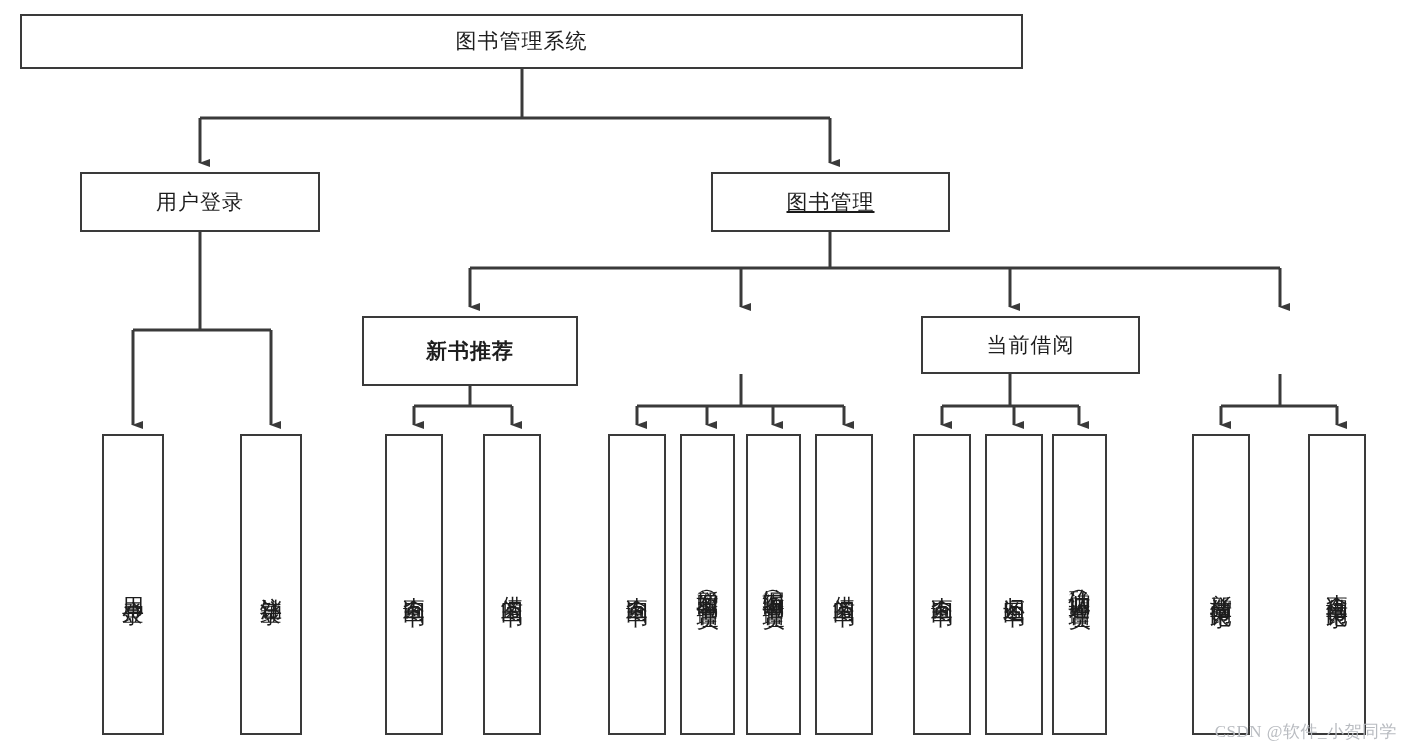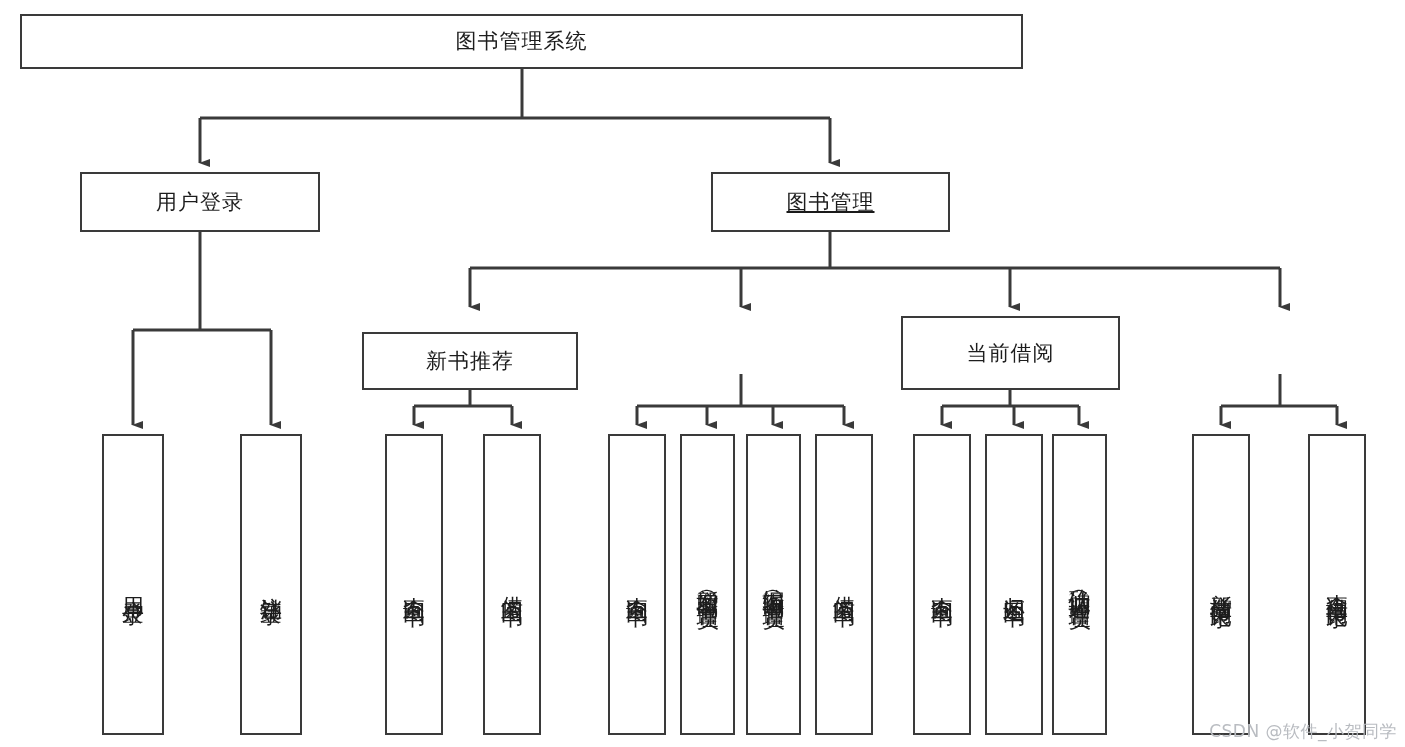--- a/index.html
+++ b/index.html
@@ -60,20 +60,21 @@
   }
   .watermark {
     position: absolute;
     right: 8px;
     bottom: 4px;
     font-size: 17px;
     color: #b9bcc1;
     letter-spacing: 0.5px;
     white-space: nowrap;
     pointer-events: none;
+    font-family: Liberation Serif, serif;
   }
 </style>
 </head>
 <body>
 
 <div id="diagram-root">
 
   <svg class="canvas" viewBox="0 0 1405 747">
     <defs>
       <marker id="arrowhead" markerWidth="9" markerHeight="11" refX="4.5" refY="10" orient="auto" markerUnits="userSpaceOnUse">
@@ -130,24 +131,24 @@
     <span class="node-label">图书管理系统</span>
   </div>
 
   <div class="node-box horiz" style="left:80px; top:172px; width:240px; height:60px;">
     <span class="node-label">用户登录</span>
   </div>
   <div class="node-box horiz" style="left:711px; top:172px; width:239px; height:60px;text-decoration:underline;">
     <span class="node-label">图书管理</span>
   </div>
 
-  <div class="node-box horiz" style="left:362px; top:332px; width:216px; height:58px;">
+  <div class="node-box horiz" style="left:362px; top:316px; width:216px; height:70px;font-weight:bold;">
     <span class="node-label">新书推荐</span>
   </div>
-  <div class="node-box horiz" style="left:901px; top:316px; width:219px; height:74px;">
+  <div class="node-box horiz" style="left:921px; top:316px; width:219px; height:58px;">
     <span class="node-label">当前借阅</span>
   </div>
 
   <div class="node-box vert" style="left:102px; top:434px; width:62px; height:301px;">
     <span class="node-label">用户登录</span>
   </div>
   <div class="node-box vert" style="left:240px; top:434px; width:62px; height:301px;">
     <span class="node-label">注销登录</span>
   </div>
 

